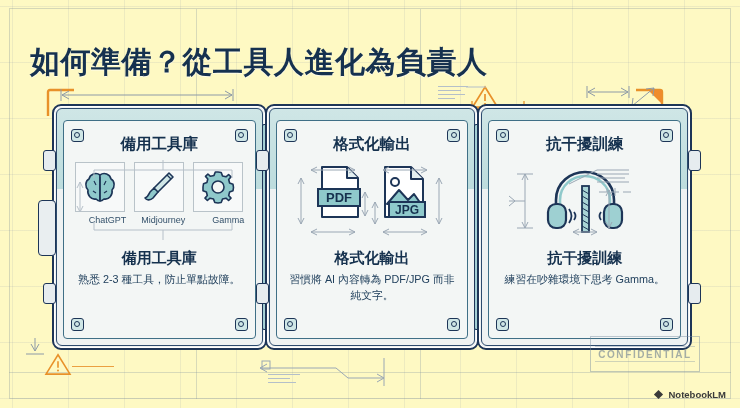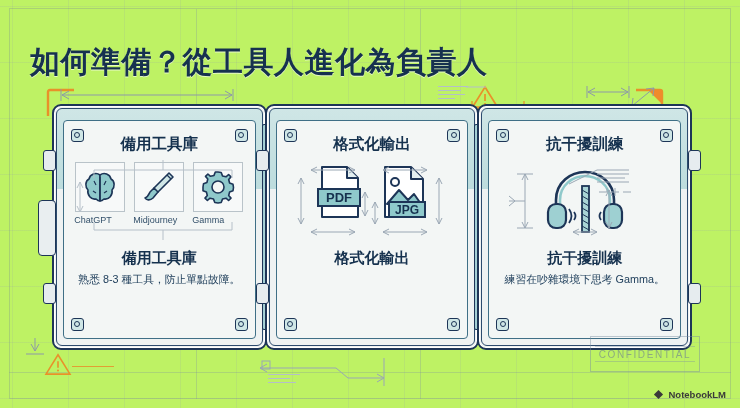--- a/index.html
+++ b/index.html
@@ -1,18 +1,18 @@
 <!DOCTYPE html>
 <html><head>
 <meta charset="utf-8">
 <style>
   html,body{margin:0;padding:0;background:#ffffff;}
   body{width:740px;height:408px;overflow:hidden;font-family:"Liberation Sans","DejaVu Sans",sans-serif;}
 
-  #stage{position:relative;width:740px;height:408px;background:#bef264;overflow:hidden;}
+  #stage{position:relative;width:740px;height:408px;background:#fef9c3;overflow:hidden;}
 
   
   #grid{position:absolute;inset:0;
     background-image:
       linear-gradient(to right, rgba(150,160,170,.16) 1px, transparent 1px),
       linear-gradient(to bottom, rgba(150,160,170,.16) 1px, transparent 1px);
     background-size:56px 56px;background-position:12px 6px;}
   #outerframe{position:absolute;left:9px;top:8px;right:9px;bottom:9px;border:1px solid rgba(120,135,150,.30);}
 
   
@@ -53,38 +53,38 @@
     background:linear-gradient(90deg,#9fcdd2,#cfe6e6);border:1.6px solid #1d3557;border-radius:2px;}
 
   
   .p-head{text-align:center;font-size:15.5px;font-weight:bold;color:#15314e;margin-top:13px;}
   .p-art{height:78px;margin-top:7px;position:relative;}
   .p-sub{text-align:center;font-size:15px;font-weight:bold;color:#15314e;margin-top:9px;}
   .p-desc{text-align:center;font-size:10.8px;color:#21405d;line-height:1.45;margin-top:4px;padding:0 9px;}
 
   
   .tools{display:flex;justify-content:center;gap:7px;}
-  .tool{width:52px;text-align:left;}
+  .tool{width:52px;text-align:right;}
   .tile{width:48px;height:48px;margin:0 auto;border:1px solid #b9c3c9;background:#f7f9f9;
     display:flex;align-items:center;justify-content:center;}
   .tool-lab{font-size:9px;color:#33506a;margin-top:3px;white-space:nowrap;}
 
   
   .files{display:flex;justify-content:center;gap:18px;align-items:center;padding-top:2px;}
 
   .hp{display:flex;justify-content:center;padding-top:2px;}
 
   
   .deco{position:absolute;}
   .warn{position:absolute;}
   .annot-lines span{display:block;height:1.4px;background:#b4bfc9;margin-bottom:2.6px;}
 
   #stamp{position:absolute;right:40px;bottom:36px;width:108px;height:34px;
     border:1px solid rgba(120,140,160,.45);display:flex;align-items:center;justify-content:center;}
-  #stamp .st-txt{font-size:10px;letter-spacing:1.6px;color:rgba(110,128,146,.62);font-weight:normal;}
+  #stamp .st-txt{font-size:10px;letter-spacing:1.6px;color:rgba(110,128,146,.62);font-weight:bold;}
   #stamp .st-row{position:absolute;left:4px;right:4px;height:1px;background:rgba(120,140,160,.35);}
 
   #brand{position:absolute;right:14px;bottom:8px;display:flex;gap:4px;
     font-size:9.5px;font-weight:bold;color:#3a3a3a;}
 
   .vline{position:absolute;width:1px;background:rgba(130,145,160,.30);}
   .hline{position:absolute;height:1px;background:rgba(130,145,160,.30);}
 </style>
 </head>
 <body>
@@ -222,21 +222,21 @@
                   <path d="M17 2 l3.2 .5 1.3 3.4 3.5 .9 2.6-2.3 2.4 2.4-2.3 2.6 .9 3.5 3.4 1.3 .5 3.2-.5 3.2-3.4 1.3-.9 3.5 2.3 2.6-2.4 2.4-2.6-2.3-3.5 .9-1.3 3.4-3.2 .5-3.2-.5-1.3-3.4-3.5-.9-2.6 2.3-2.4-2.4 2.3-2.6-.9-3.5-3.4-1.3L2 17l.5-3.2 3.4-1.3 .9-3.5-2.3-2.6 2.4-2.4 2.6 2.3 3.5-.9 1.3-3.4z" fill="#8fc9cb" stroke="#1d3557" stroke-width="1.6" stroke-linejoin="round"></path>
                   <circle cx="17" cy="17" r="6" fill="#f3f6f5" stroke="#1d3557" stroke-width="1.6"></circle>
                 </svg>
               </div>
               <div class="tool-lab">Gamma</div>
             </div>
           </div>
         </div>
 
         <div class="p-sub">備用工具庫</div>
-        <div class="p-desc">熟悉 8-3 種工具，防止單點故障。</div>
+        <div class="p-desc">熟悉 2-3 種工具，防止單點故障。</div>
       </div>
     </div>
 
     <div class="case">
       <div class="shell"></div>
       <div class="shell2"></div>
       <div class="latch lt-1"></div>
       <div class="latch lt-2"></div>
       <div class="hinge"></div>
       <div class="inner">
@@ -280,20 +280,21 @@
               <path d="M30 3 V15 H42" fill="#e3eff0" stroke="#1d3557" stroke-width="2" stroke-linejoin="round"></path>
               <circle cx="14" cy="18" r="4" fill="none" stroke="#1d3557" stroke-width="2"></circle>
               <path d="M6 40 L18 26 L27 36 L33 30 L40 40 Z" fill="#8fc9cb" stroke="#1d3557" stroke-width="2" stroke-linejoin="round"></path>
               <rect x="8" y="38" width="36" height="15" fill="#8fc9cb" stroke="#1d3557" stroke-width="2"></rect>
               <text x="26" y="50" font-family="Liberation Sans, sans-serif" font-size="12" font-weight="bold" fill="#15314e" text-anchor="middle">JPG</text>
             </svg>
           </div>
         </div>
 
         <div class="p-sub">格式化輸出</div>
+        <div class="p-desc">習慣將 AI 內容轉為 PDF/JPG 而非純文字。</div>
       </div>
     </div>
 
     <div class="case">
       <div class="shell"></div>
       <div class="shell2"></div>
       <div class="latch rt-1"></div>
       <div class="latch rt-2"></div>
       <div class="inner">
         <div class="screw s-tl"></div>

